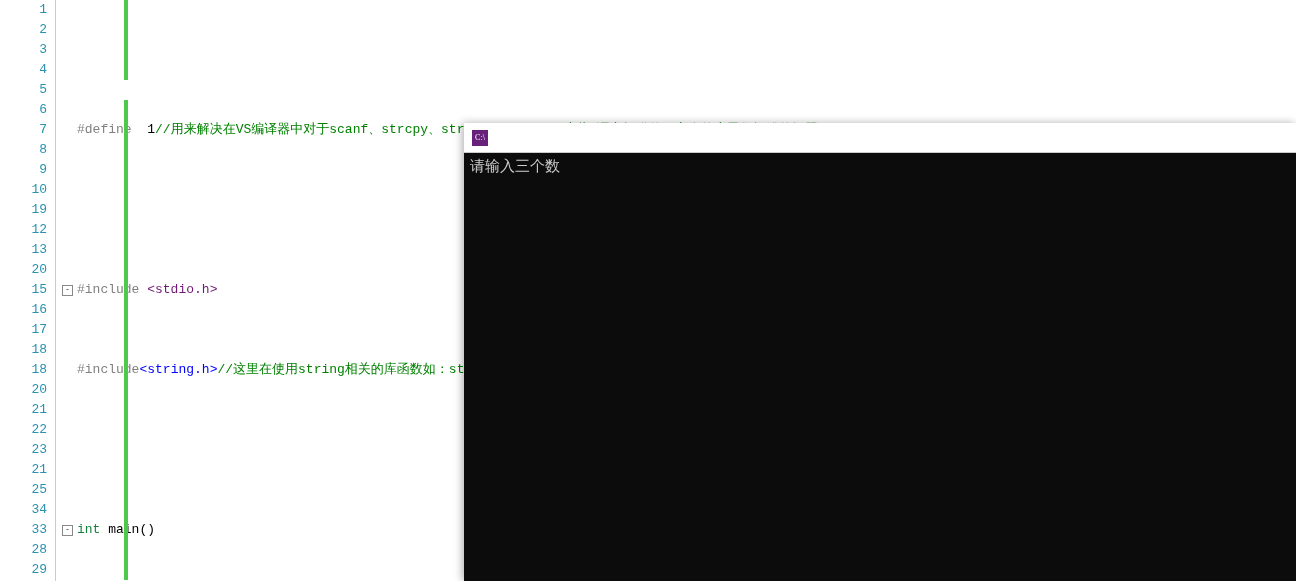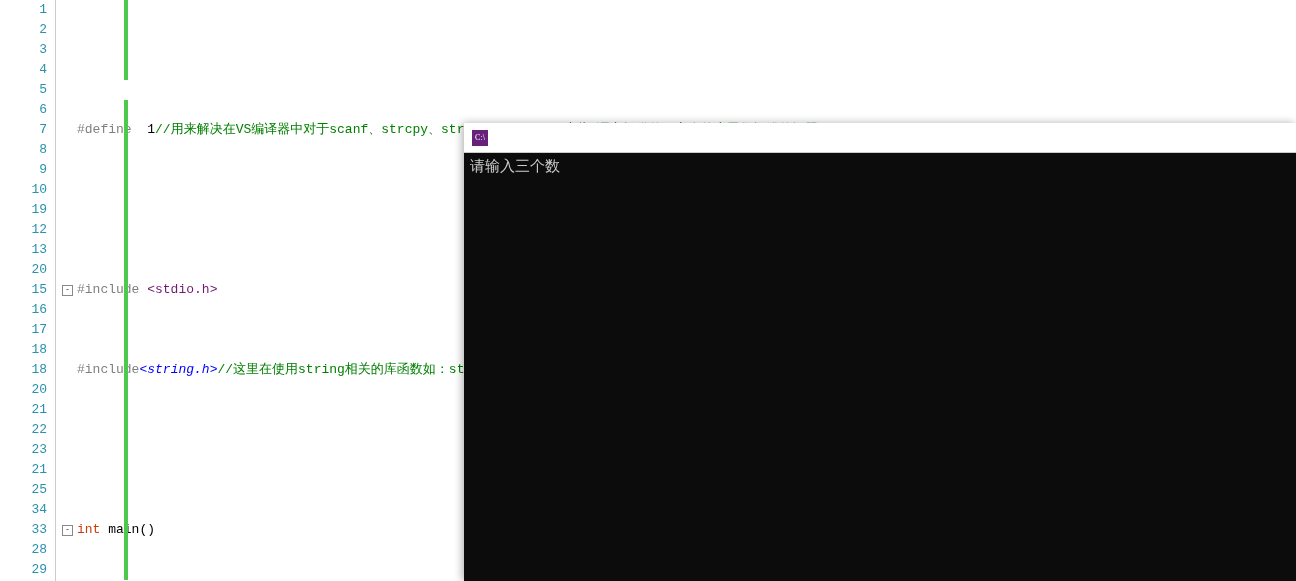--- a/index.html
+++ b/index.html
@@ -53,22 +53,22 @@
   color: #555;
   margin-right: 4px;
   cursor: pointer;
   background: #fff;
 }
 .fold-spacer { display:inline-block; width: 15px; }
 .c-preproc { color: #808080; }
 .c-macro { color: #6f008a; }
 .c-comment { color: #008000; }
 .c-include { color: #701a75; }
-.c-include2 { color: #0000ff; font-style: italic; }
-.c-type { color: #c2410c; }
+.c-include2 { color: #0000ff; }
+.c-type { color: #15803d; }
 
 
 .console-window {
   position: absolute;
   left: 464px;
   top: 123px;
   width: 832px;
   height: 458px;
   background: #0c0c0c;
   box-shadow: -2px 0 8px rgba(0,0,0,0.3);

